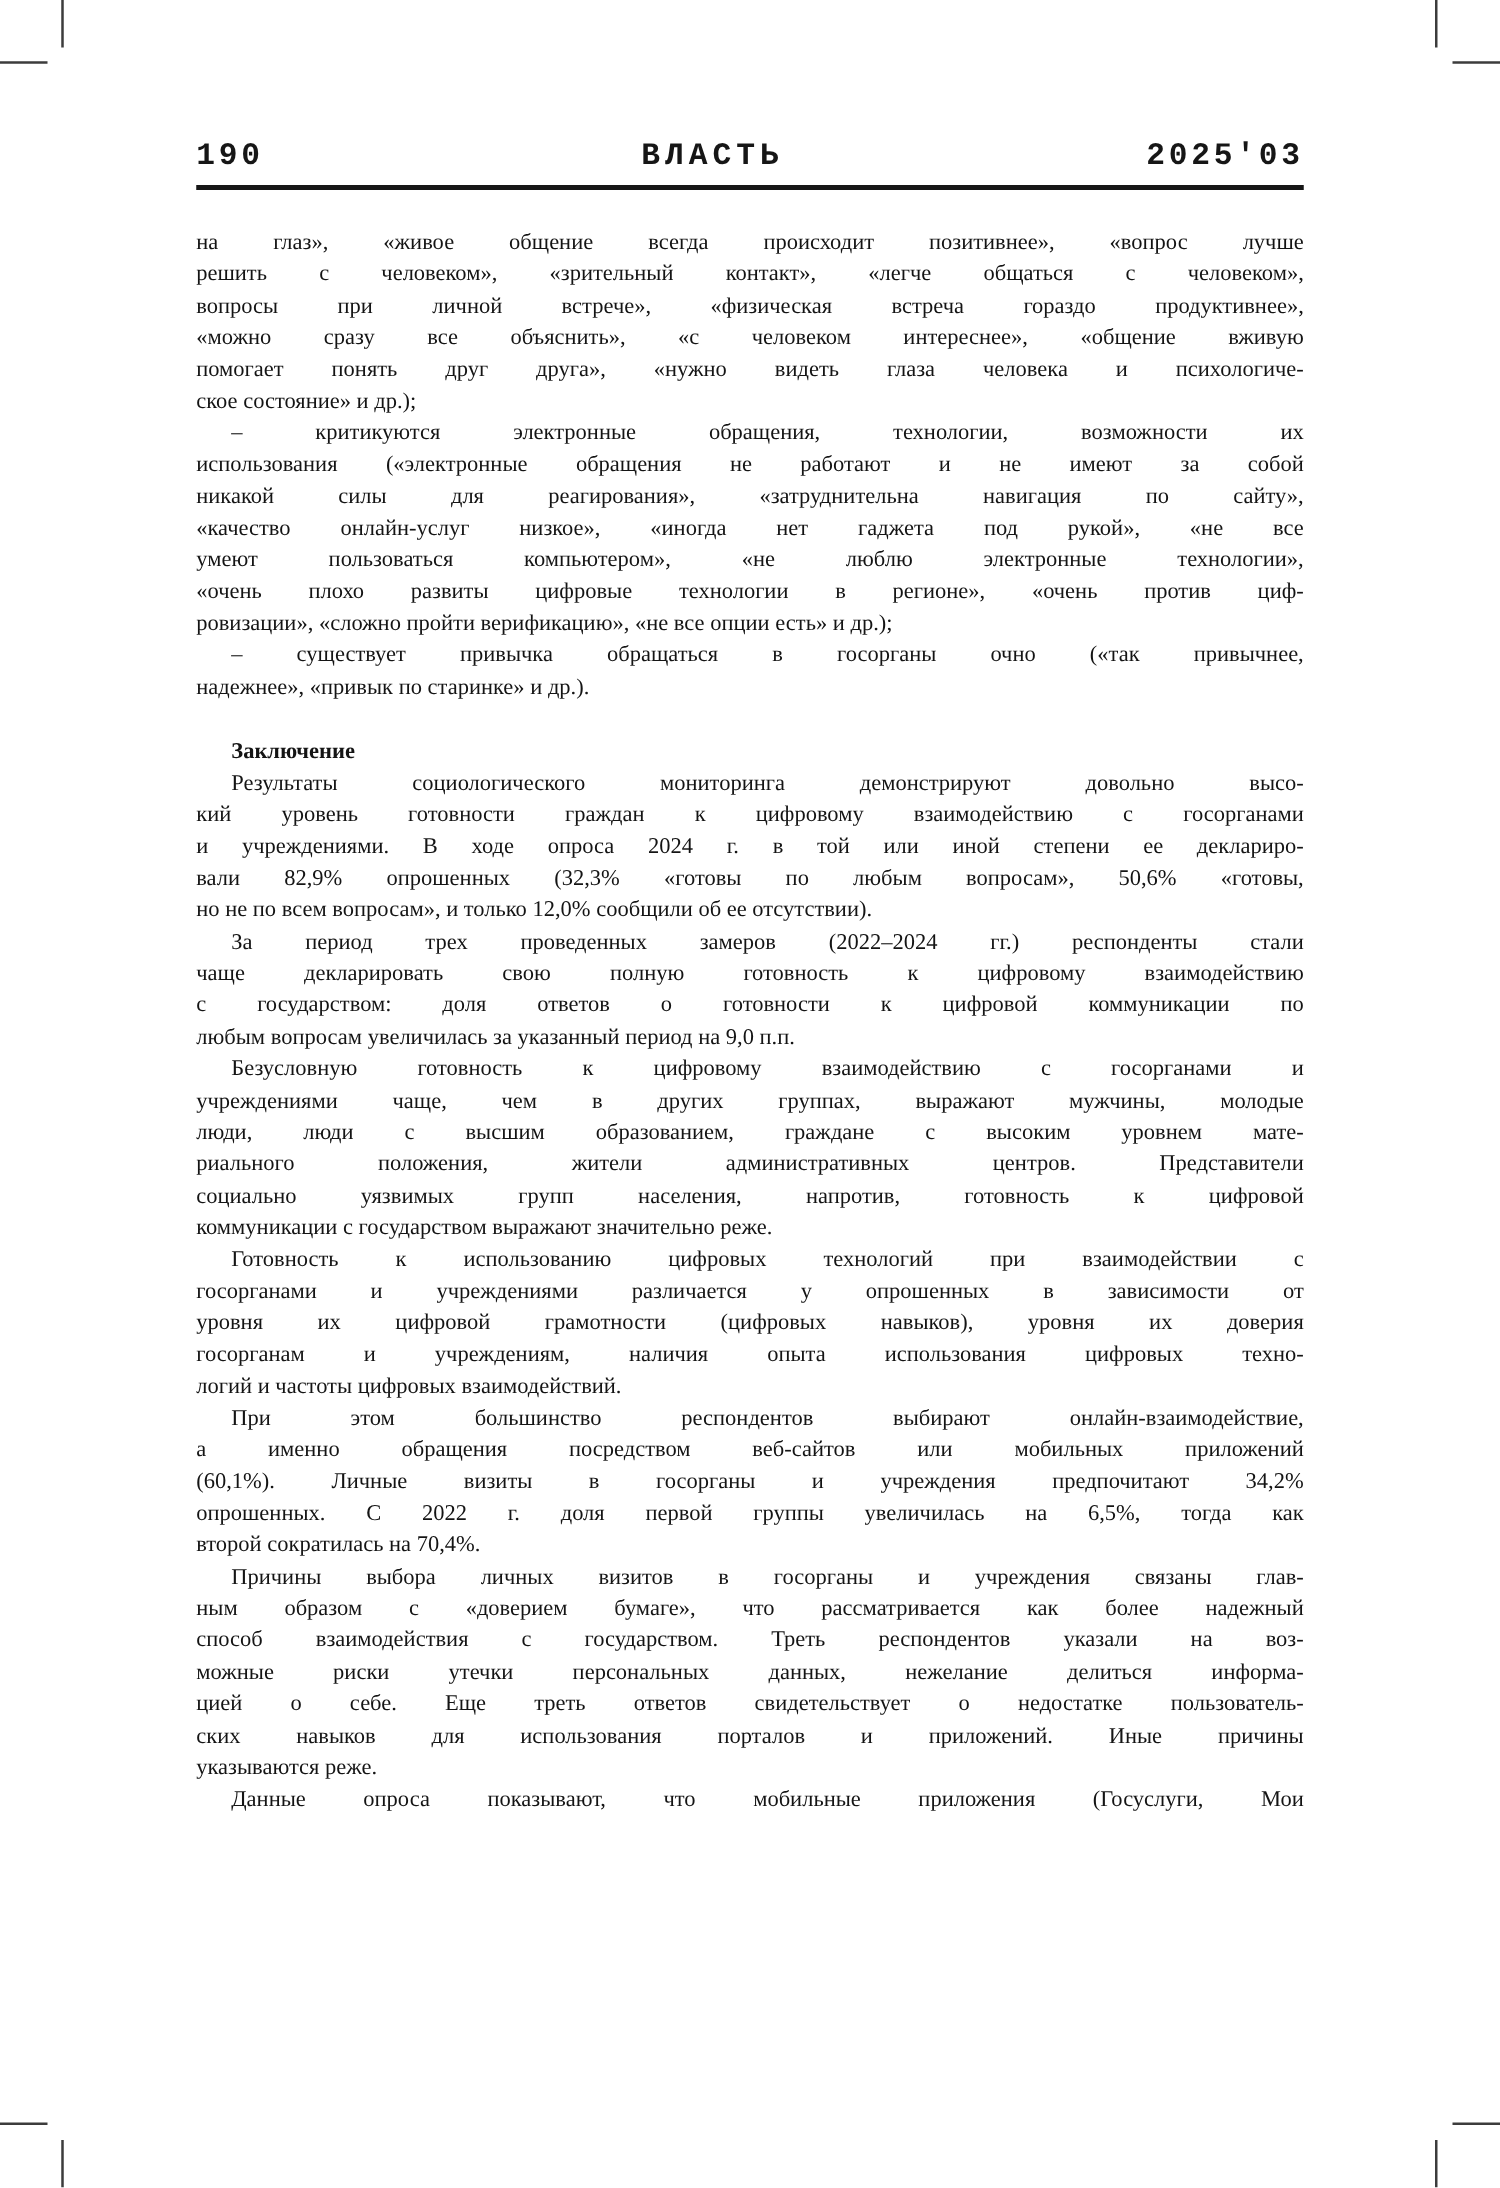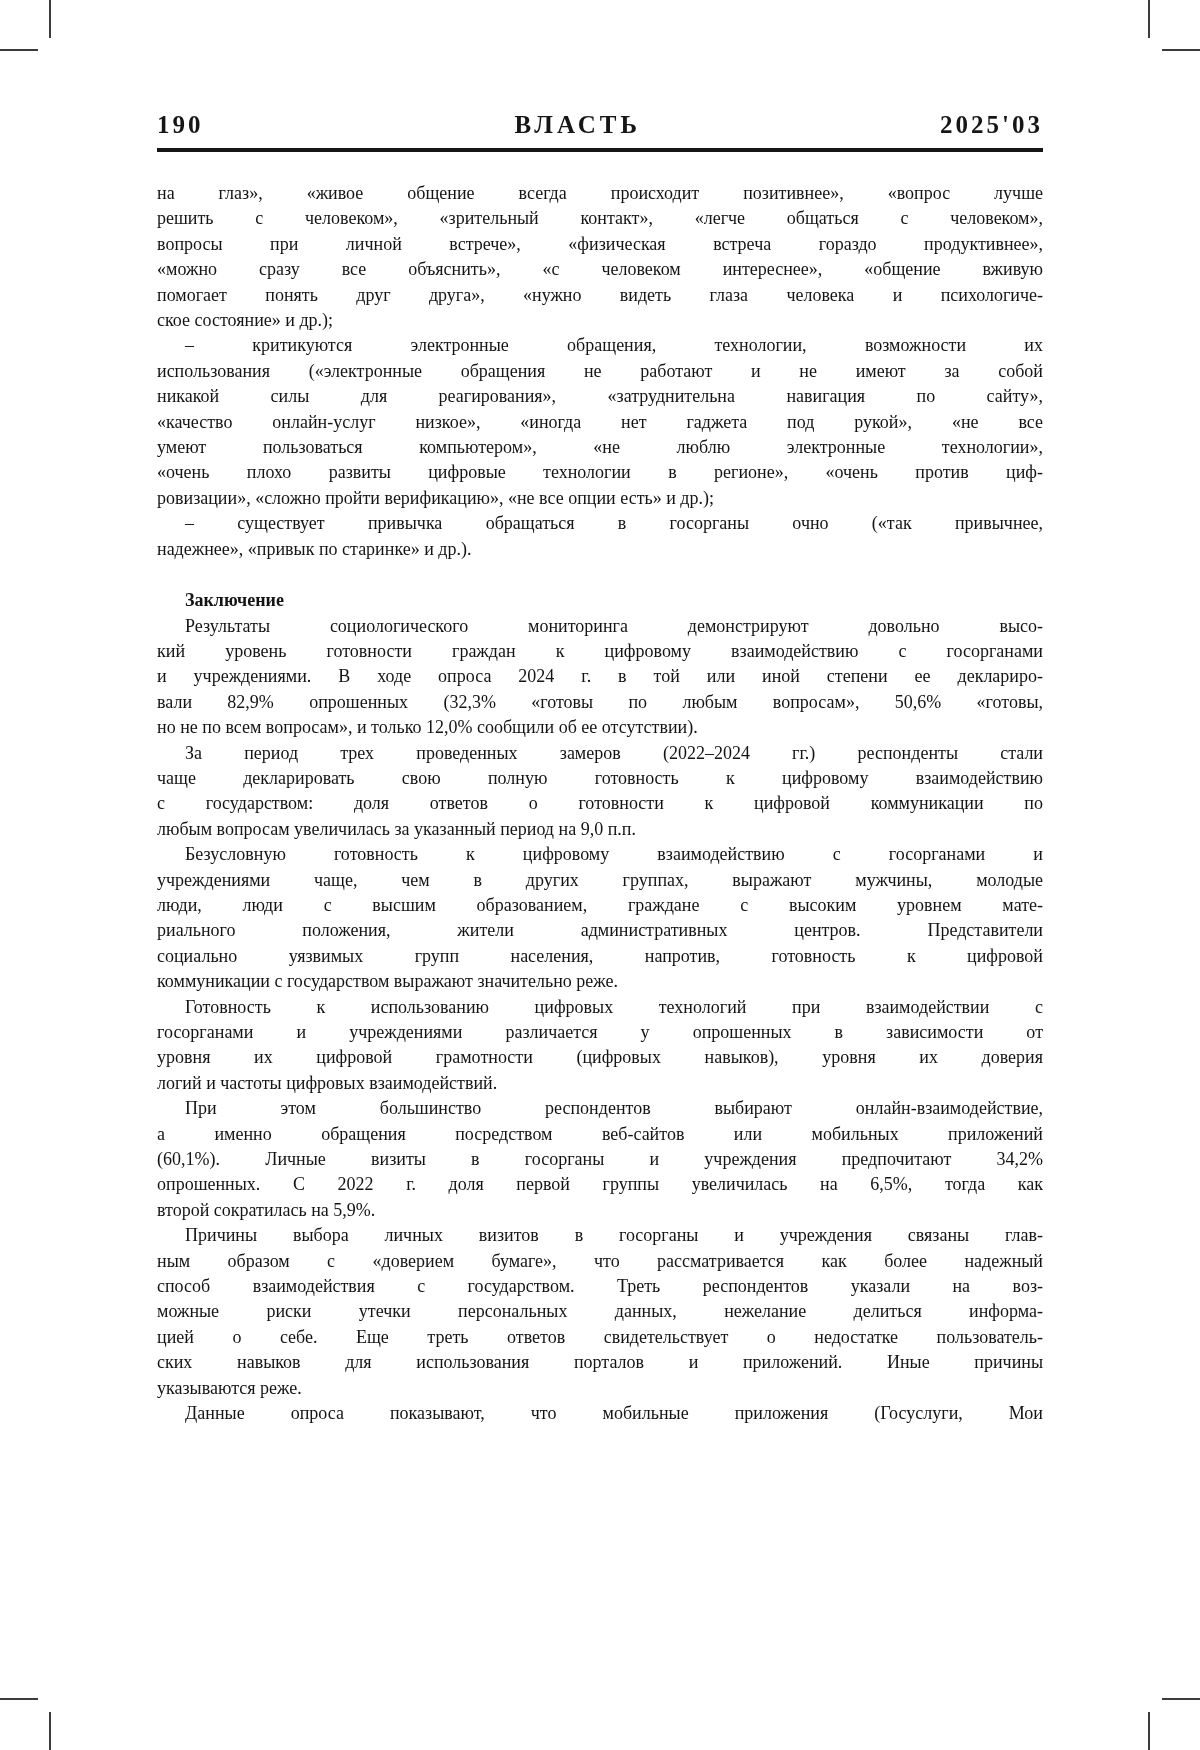--- a/index.html
+++ b/index.html
@@ -31,21 +31,21 @@
     width: 886px;
     margin: 0 auto;
     padding-top: 110px;
   }
 
   
   .running-head {
     display: flex;
     justify-content: space-between;
     align-items: baseline;
-    font-family: Liberation Serif, serif;
+    font-family: Liberation Mono, monospace;
     font-weight: 700;
     font-size: 25px;
     letter-spacing: 3px;
     line-height: 30px;
     padding-bottom: 8px;
     border-bottom: 4px solid #161616;
     color: #161616;
   }
   .running-head .center { letter-spacing: 4px; margin-left: 12px; }
 
@@ -133,28 +133,29 @@
         <div class="line">учреждениями чаще, чем в других группах, выражают мужчины, молодые</div>
         <div class="line">люди, люди с высшим образованием, граждане с высоким уровнем мате-</div>
         <div class="line">риального положения, жители административных центров. Представители</div>
         <div class="line">социально уязвимых групп населения, напротив, готовность к цифровой</div>
         <div class="line last">коммуникации с государством выражают значительно реже.</div>
       </div>
       <div class="paragraph">
         <div class="line indent">Готовность к использованию цифровых технологий при взаимодействии с</div>
         <div class="line">госорганами и учреждениями различается у опрошенных в зависимости от</div>
         <div class="line">уровня их цифровой грамотности (цифровых навыков), уровня их доверия</div>
+        <div class="line">госорганам и учреждениям, наличия опыта использования цифровых техно-</div>
         <div class="line last">логий и частоты цифровых взаимодействий.</div>
       </div>
       <div class="paragraph">
         <div class="line indent">При этом большинство респондентов выбирают онлайн-взаимодействие,</div>
         <div class="line">а именно обращения посредством веб-сайтов или мобильных приложений</div>
         <div class="line">(60,1%). Личные визиты в госорганы и учреждения предпочитают 34,2%</div>
         <div class="line">опрошенных. С 2022 г. доля первой группы увеличилась на 6,5%, тогда как</div>
-        <div class="line last">второй сократилась на 5,9%.</div>
+        <div class="line last">второй сократилась на 70,4%.</div>
       </div>
       <div class="paragraph">
         <div class="line indent">Причины выбора личных визитов в госорганы и учреждения связаны глав-</div>
         <div class="line">ным образом с «доверием бумаге», что рассматривается как более надежный</div>
         <div class="line">способ взаимодействия с государством. Треть респондентов указали на воз-</div>
         <div class="line">можные риски утечки персональных данных, нежелание делиться информа-</div>
         <div class="line">цией о себе. Еще треть ответов свидетельствует о недостатке пользователь-</div>
         <div class="line">ских навыков для использования порталов и приложений. Иные причины</div>
         <div class="line last">указываются реже.</div>
       </div>

